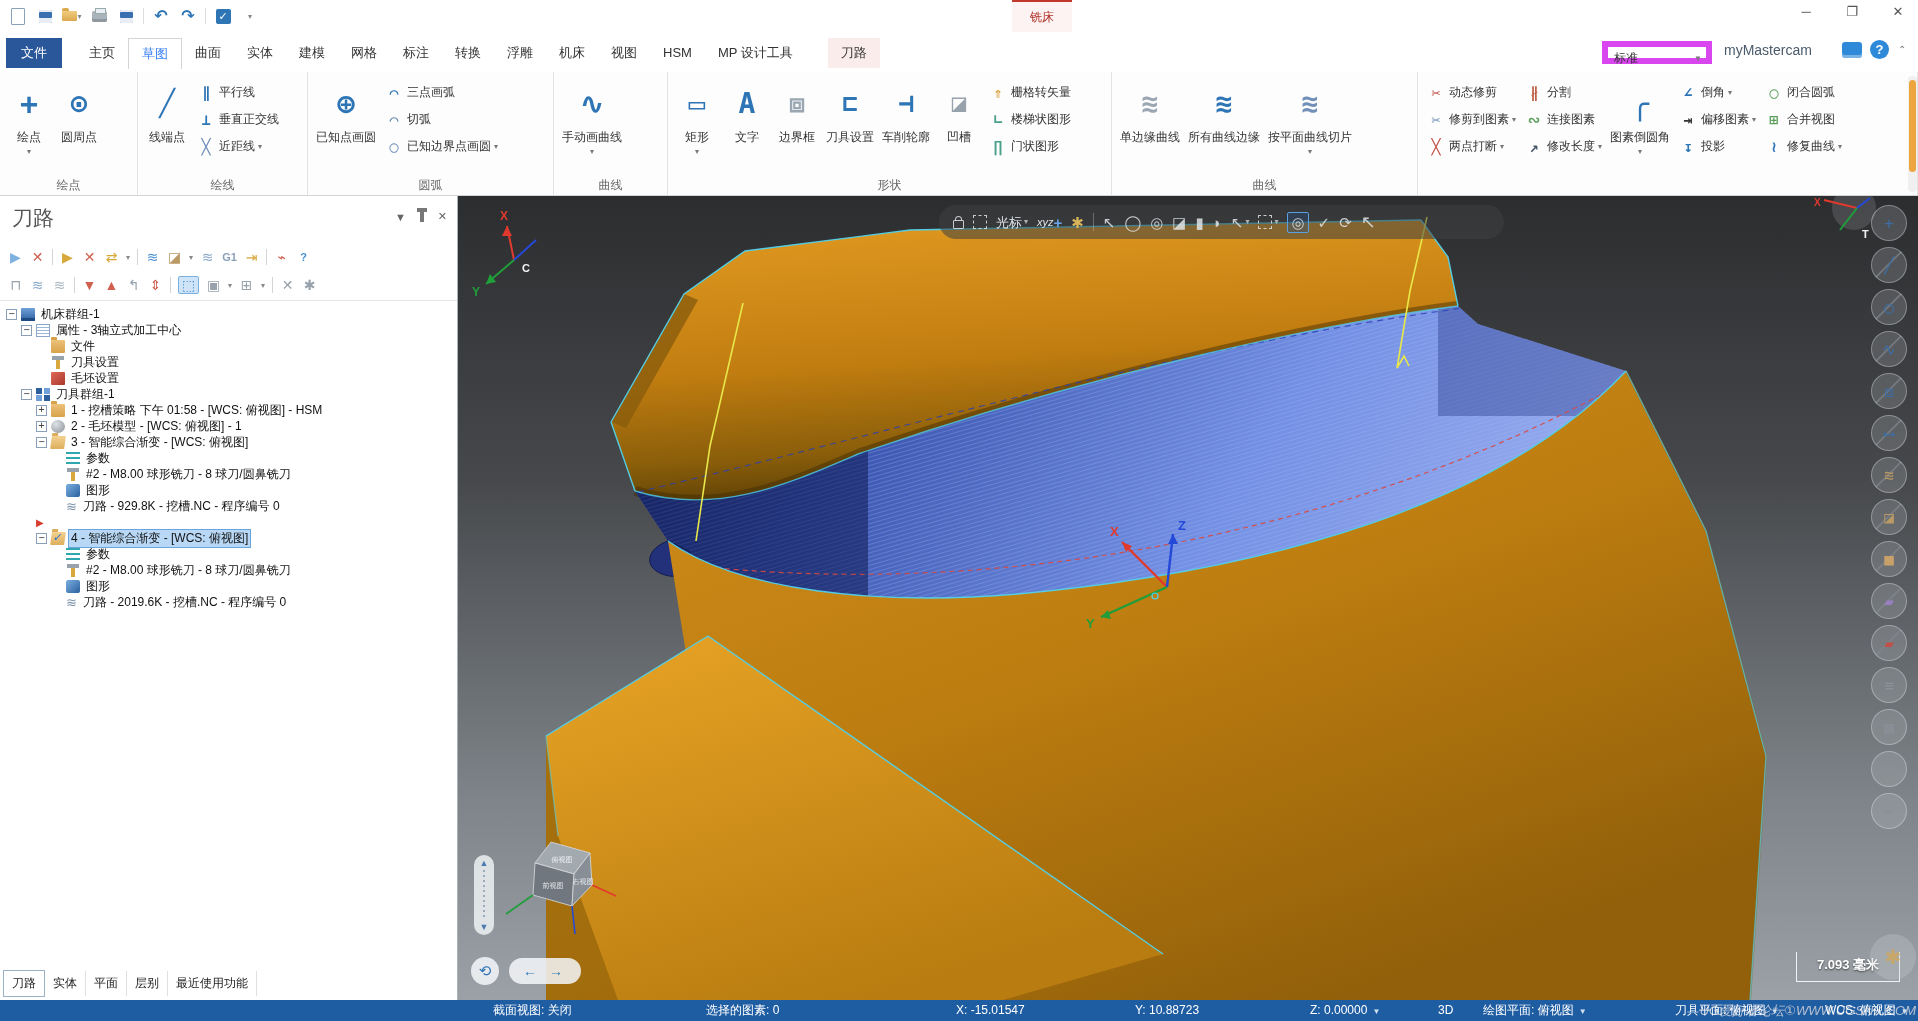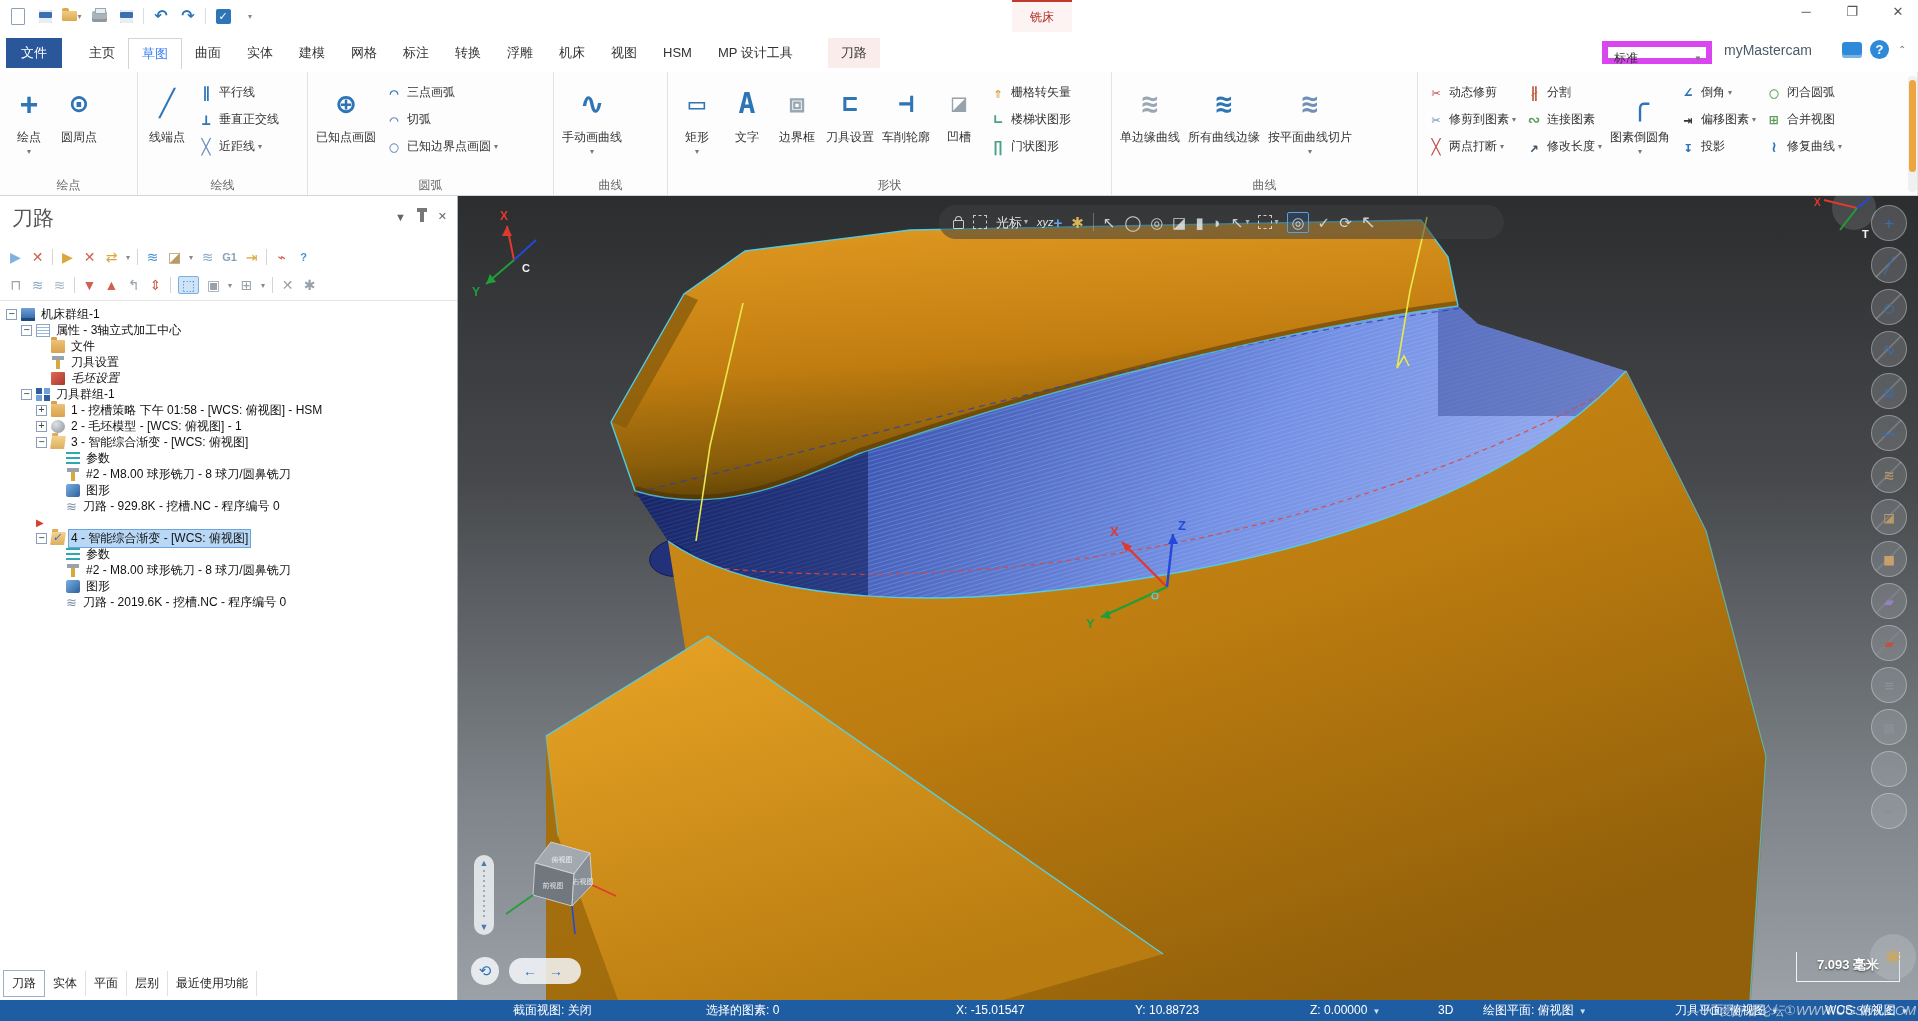--- a/index.html
+++ b/index.html
@@ -486,21 +486,21 @@
         <div class="trow" style="padding-left: 36px;">
           <span class="tspace"></span>
           <span class="ti ti-folder"></span>
           <span class="ttext">文件</span>
         </div>
         <div class="trow" style="padding-left: 36px;">
           <span class="tspace"></span>
           <span class="ti ti-toolset"></span>
           <span class="ttext">刀具设置</span>
         </div>
-        <div class="trow" style="padding-left: 36px; font-style: italic;">
+        <div class="trow" style="padding-left: 36px;">
           <span class="tspace"></span>
           <span class="ti ti-stock"></span>
           <span class="ttext">毛坯设置</span>
         </div>
         <div class="trow" style="padding-left: 21px;">
           <span class="tg">−</span>
           <span class="ti ti-toolgrp"></span>
           <span class="ttext">刀具群组-1</span>
         </div>
         <div class="trow" style="padding-left: 36px;">
@@ -783,21 +783,21 @@
       <span>▼</span>
     </div>
     <div class="spinbtn">⟲</div>
     <div class="pillbtn">← →</div>
     <div class="ruler">7.093 毫米</div>
     <div class="gearbtn">✱</div>
   </div>
 
   <div class="statusbar" id="statusbar">
     <span class="watermark">UG爱好者论坛①WWW.UGSNX.COM</span>
-  <span class="stitem" style="left: 493px; margin-left: 20px;">截面视图: 关闭</span>
+  <span class="stitem" style="left: 493px;">截面视图: 关闭</span>
       <span class="stitem" style="left: 706px;">选择的图素: 0</span>
       <span class="stitem" style="left: 956px;">X:  -15.01547</span>
       <span class="stitem" style="left: 1135px; text-align: right;">Y:  10.88723</span>
       <span class="stitem" style="left: 1310px;">Z:  0.00000<span class="dd">▼</span></span>
       <span class="stitem" style="left: 1438px;">3D</span>
       <span class="stitem" style="left: 1483px;">绘图平面: 俯视图<span class="dd">▼</span></span>
       <span class="stitem" style="left: 1675px;">刀具平面: 俯视图<span class="dd">▼</span></span>
       <span class="stitem" style="left: 1825px;">WCS: 俯视图<span class="dd">▼</span></span>
     </div>
 

